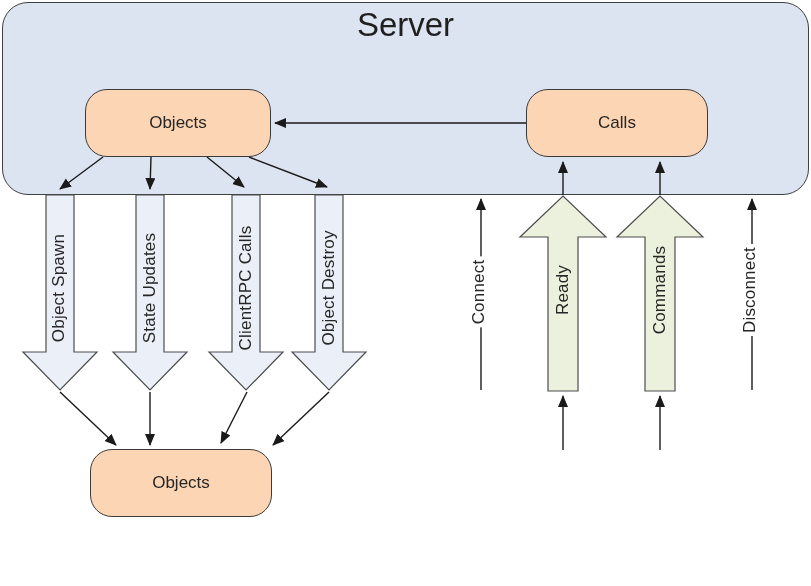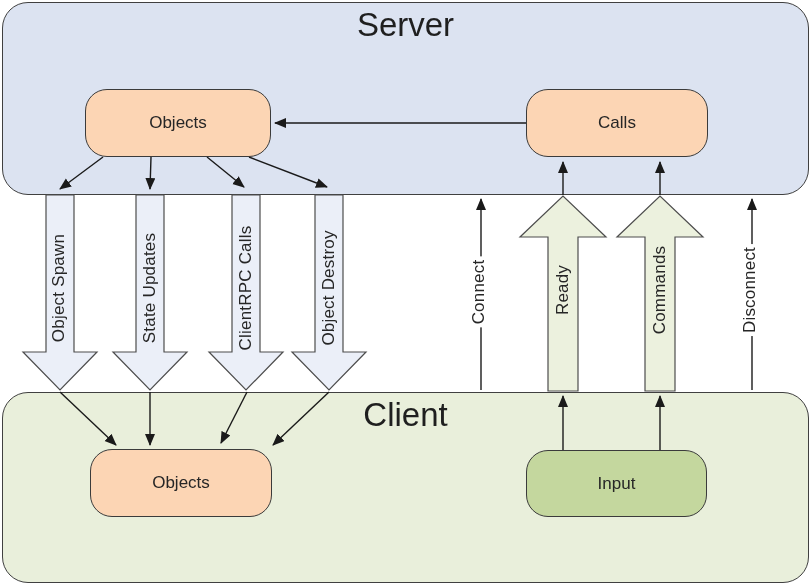--- a/index.html
+++ b/index.html
@@ -31,23 +31,20 @@
 </style>
 </head>
 <body>
 
 <div class="canvas">
 
   <div class="zone zone-server">
     <div class="zone-title">Server</div>
   </div>
 
-  <div class="zone zone-client">
-    <div class="zone-title">Client</div>
-  </div>
 
   <svg class="arrow-layer" width="811" height="586" viewBox="0 0 811 586">
     <defs>
       <marker id="ah" markerUnits="userSpaceOnUse" markerWidth="13" markerHeight="11" refX="11" refY="5" orient="auto">
         <path d="M0,0 L12,5 L0,10 Z" fill="#1a1a1a"></path>
       </marker>
     </defs>
 
     <polygon class="block-down" points="46,195 46,352 23,352 60,390 97,352 74,352 74,195"></polygon>
     <polygon class="block-down" points="136,195 136,352 113,352 150,390 187,352 164,352 164,195"></polygon>
@@ -81,23 +78,20 @@
 
   <div class="node node-peach node-server-objects">
     <span>Objects</span>
   </div>
   <div class="node node-peach node-player">
     <span>Calls</span>
   </div>
   <div class="node node-peach node-client-objects">
     <span>Objects</span>
   </div>
-  <div class="node node-green node-input">
-    <span>Input</span>
-  </div>
 
   <div class="vlabel" style="left:59px;top:288px;">Object Spawn</div>
   <div class="vlabel" style="left:150px;top:288px;">State Updates</div>
   <div class="vlabel" style="left:246px;top:288px;">ClientRPC Calls</div>
   <div class="vlabel" style="left:329px;top:288px;">Object Destroy</div>
 
   <div class="vlabel" style="left:563px;top:290px;">Ready</div>
   <div class="vlabel" style="left:660px;top:290px;">Commands</div>
 
   <div class="vlabel vlabel-bg" style="left:479px;top:292px;">Connect</div>

